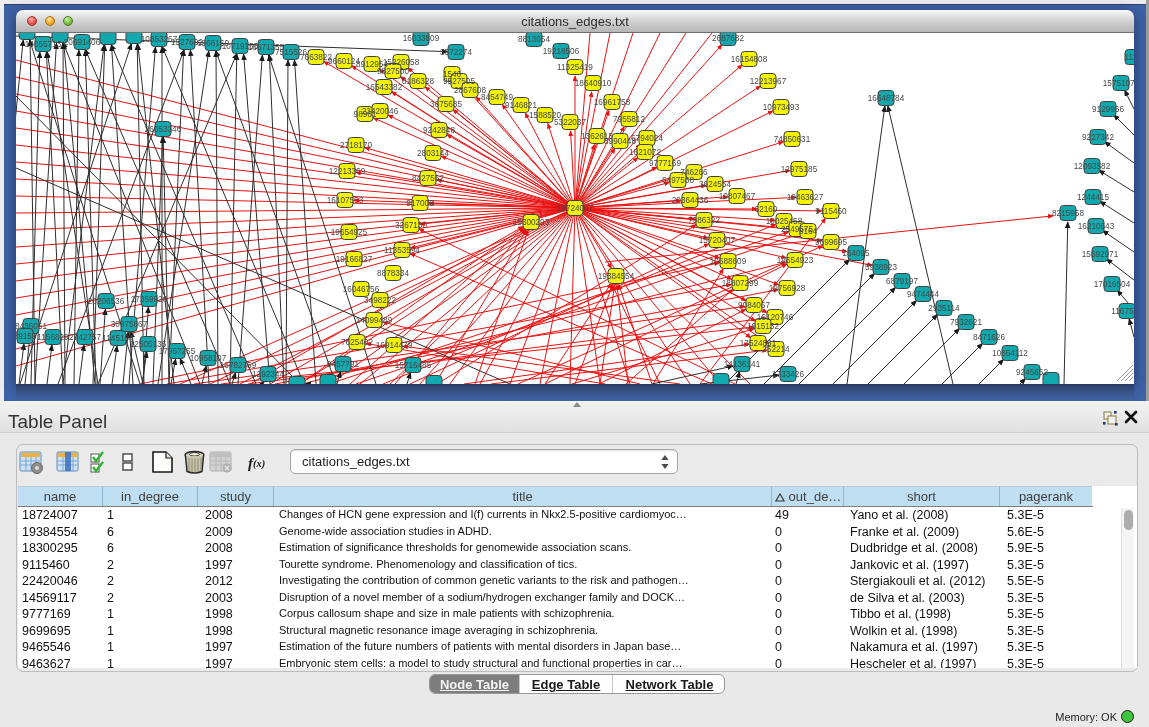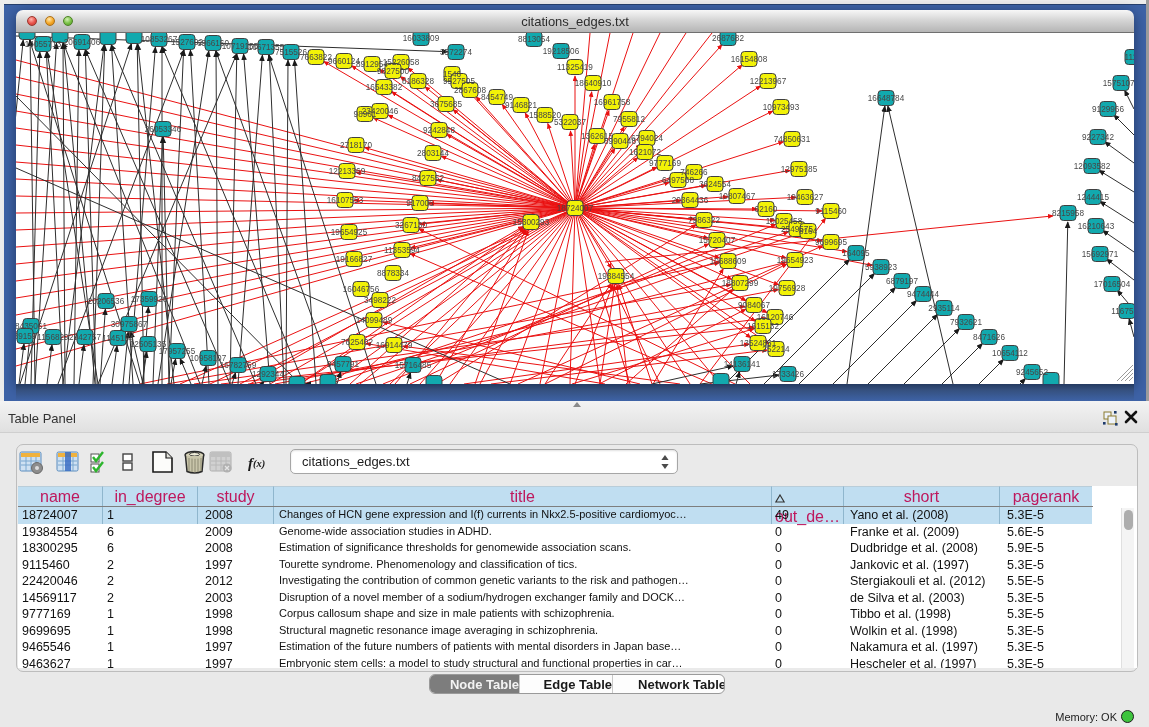--- a/index.html
+++ b/index.html
@@ -16,45 +16,45 @@
 #title { width:100%; text-align:center; top:4px; font-size:13px; color:#2d2d2d; }
 .tl { width:10px; height:10px; border-radius:50%; top:6px; }
 #graph { left:0; top:23px; width:1118px; height:351px; background:#fff; overflow:hidden; }
 
 #winshadow { left:16px; top:384px; width:1118px; height:17px;
   background:linear-gradient(#243a61,#35507e 35%,#3e63a7); }
 
 #panel { left:0; top:401px; width:1149px; height:326px; background:#e9e9e9; }
 #panelhead { left:0; top:0; width:1149px; height:32px;
   background:linear-gradient(#f3f3f3,#e0e0e0); border-bottom:1px solid #cfcfcf; }
-#panelhead span.t { position:absolute; left:8px; top:10px; font-size:13px; color:#333; }
+#panelhead span.t { position:absolute; left:8px; top:10px; font-size:19px; color:#333; }
 #inner { left:16px; top:43px; width:1122px; height:228px; background:#eaeaea;
   border:1px solid #bdbdbd; border-radius:7px; }
 
 #combo { left:273px; top:4px; width:388px; height:25px; background:#fff;
   border:1px solid #a6a6a6; border-radius:5px; box-shadow:inset 0 1px 2px rgba(0,0,0,.12); }
 #combo span { position:absolute; left:11px; top:4px; font-size:13px; color:#1c1c1c; }
 
 #tbl { left:1px; top:41px; width:1119px; height:182px; background:#fff; overflow:hidden; }
-.th { position:absolute; top:0; height:38px; background:#c0def1; border-right:1px solid #8fb6cd;
-  border-top:1px solid #b9cdd9; font-size:16px; color:#be185d; text-align:center; line-height:20px; }
+.th { position:absolute; top:0; height:21px; background:#c0def1; border-right:1px solid #8fb6cd;
+  border-top:1px solid #b9cdd9; font-size:13px; color:#404040; text-align:center; line-height:20px; }
 #thbot { position:absolute; left:0; top:20px; width:1075px; height:1px; background:#7e7e7e; }
 .tr { position:absolute; left:0; width:1119px; height:17px; font-size:12.5px; color:#111;
   white-space:nowrap; }
 .tr span { position:absolute; top:1px; }
 .c0 { left:4px; } .c1 { left:89px; } .c2 { left:187px; } .c3 { left:261px; }
 .c3 { font-size:11px; } .c4 { left:757px; } .c5 { left:832px; } .c6 { left:989px; }
 
 #sbar { left:1103px; top:22px; width:13px; height:160px; background:#f4f4f4;
   border-left:1px solid #e0e0e0; }
 #sthumb { left:2px; top:2px; width:9px; height:20px; background:#adadad; border-radius:5px; }
 
 #tabs { left:429px; top:273px; width:296px; height:20px; border:1px solid #9a9a9a;
   border-radius:6px; background:#fdfdfd; overflow:hidden; font-size:13px; }
-#tabs span { position:absolute; top:0; height:20px; line-height:19px; text-align:right; color:#1a1a1a; font-weight:bold; }
+#tabs span { position:absolute; top:0; height:20px; line-height:19px; text-align:center; color:#1a1a1a; font-weight:bold;text-decoration:underline; }
 #memory { right:32px; top:310px; font-size:11px; color:#222; }
 #memdot { left:1121px; top:309px; width:13px; height:13px; border-radius:50%;
   background:#3ec43e; border:1.5px solid #1e1e1e; }
 </style></head>
 <body>
 <div id="desktop" class="abs"></div>
 <div id="rstrip" class="abs"></div>
 
 <div id="win" class="abs">
   <div id="titlebar" class="abs">

